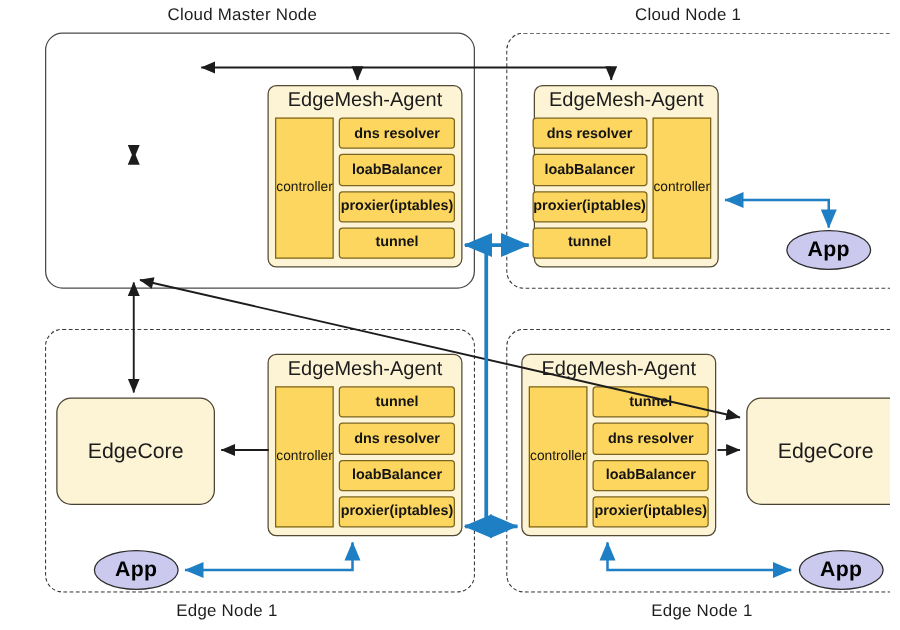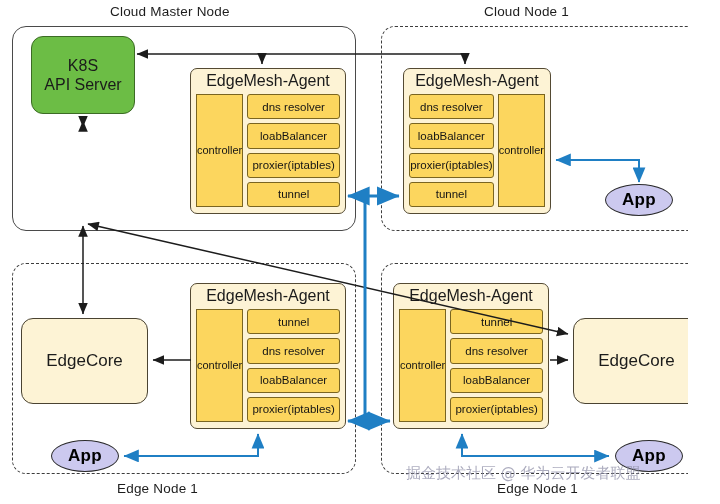--- a/index.html
+++ b/index.html
@@ -11,20 +11,21 @@
   body {
     font-family: "Liberation Sans", "DejaVu Sans", sans-serif;
     -webkit-font-smoothing: antialiased;
   }
   #stage {
     position: relative;
     width: 688px;
     height: 504px;
     background: #ffffff;
     overflow: hidden;
+    margin-left: 24px;
   }
   #wires {
     position: absolute;
     left: 0; top: 0;
     width: 720px; height: 504px;
     pointer-events: none;
     z-index: 5;
   }
 
   
@@ -124,20 +125,21 @@
     flex: 1 1 0;
     background: #fcd65e;
     border: 1.3px solid #7a6520;
     border-radius: 3px;
     display: flex;
     align-items: center;
     justify-content: center;
     font-size: 11.5px;
     color: #141414;
     white-space: nowrap;
+    font-weight: bold;
   }
 
   
   .app {
     position: absolute;
     box-sizing: border-box;
     background: #ccc9ef;
     border: 1.6px solid #2b2b2b;
     border-radius: 50%;
     display: flex;
@@ -171,26 +173,20 @@
 
   <div class="node-group dashed" style="left:381px; top:26px; width:327px; height:205px;"></div>
   <div class="node-caption" style="left:484px; top:4px;">Cloud Node 1</div>
 
   <div class="node-group dashed" style="left:12px; top:263px; width:344px; height:211px;"></div>
   <div class="node-caption" style="left:117px; top:481px;">Edge Node  1</div>
 
   <div class="node-group dashed" style="left:381px; top:263px; width:327px; height:211px;"></div>
   <div class="node-caption" style="left:497px; top:481px;">Edge Node 1</div>
 
-  <div class="kbox k8s-box" style="left:31px; top:36px; width:104px; height:78px;">
-    <div>
-      <div>K8S</div>
-      <div>API Server</div>
-    </div>
-  </div>
 
 
   <div class="agent" style="left:190px; top:68px; width:156px; height:146px;">
     <div class="agent-title">EdgeMesh-Agent</div>
     <div class="agent-body ctrl-left">
       <div class="controller">
         <span>contr</span>
         <span>oller</span>
       </div>
       <div class="modules">
@@ -263,21 +259,20 @@
   </div>
 
   <div class="kbox core-box" style="left:573px; top:318px; width:127px; height:86px;">
     <span>EdgeCore</span>
   </div>
 
   <div class="app" style="left:615px; top:440px; width:68px; height:32px;">
     <span>App</span>
   </div>
 
-  <div class="watermark" style="left:406px; top:464px;">掘金技术社区 @ 华为云开发者联盟</div>
 
   <svg id="wires" viewBox="0 0 720 504">
     <defs>
       <marker id="ahBlack" markerWidth="9" markerHeight="9" refX="7.4" refY="3.2" orient="auto" markerUnits="strokeWidth">
         <path d="M0,0 L7.6,3.2 L0,6.4 z" fill="#1c1c1c"></path>
       </marker>
       <marker id="ahBlackStart" markerWidth="9" markerHeight="9" refX="0.4" refY="3.2" orient="auto" markerUnits="strokeWidth">
         <path d="M7.6,0 L0,3.2 L7.6,6.4 z" fill="#1c1c1c"></path>
       </marker>
       <marker id="ahBlue" markerWidth="9" markerHeight="9" refX="7.4" refY="3.2" orient="auto" markerUnits="strokeWidth">

